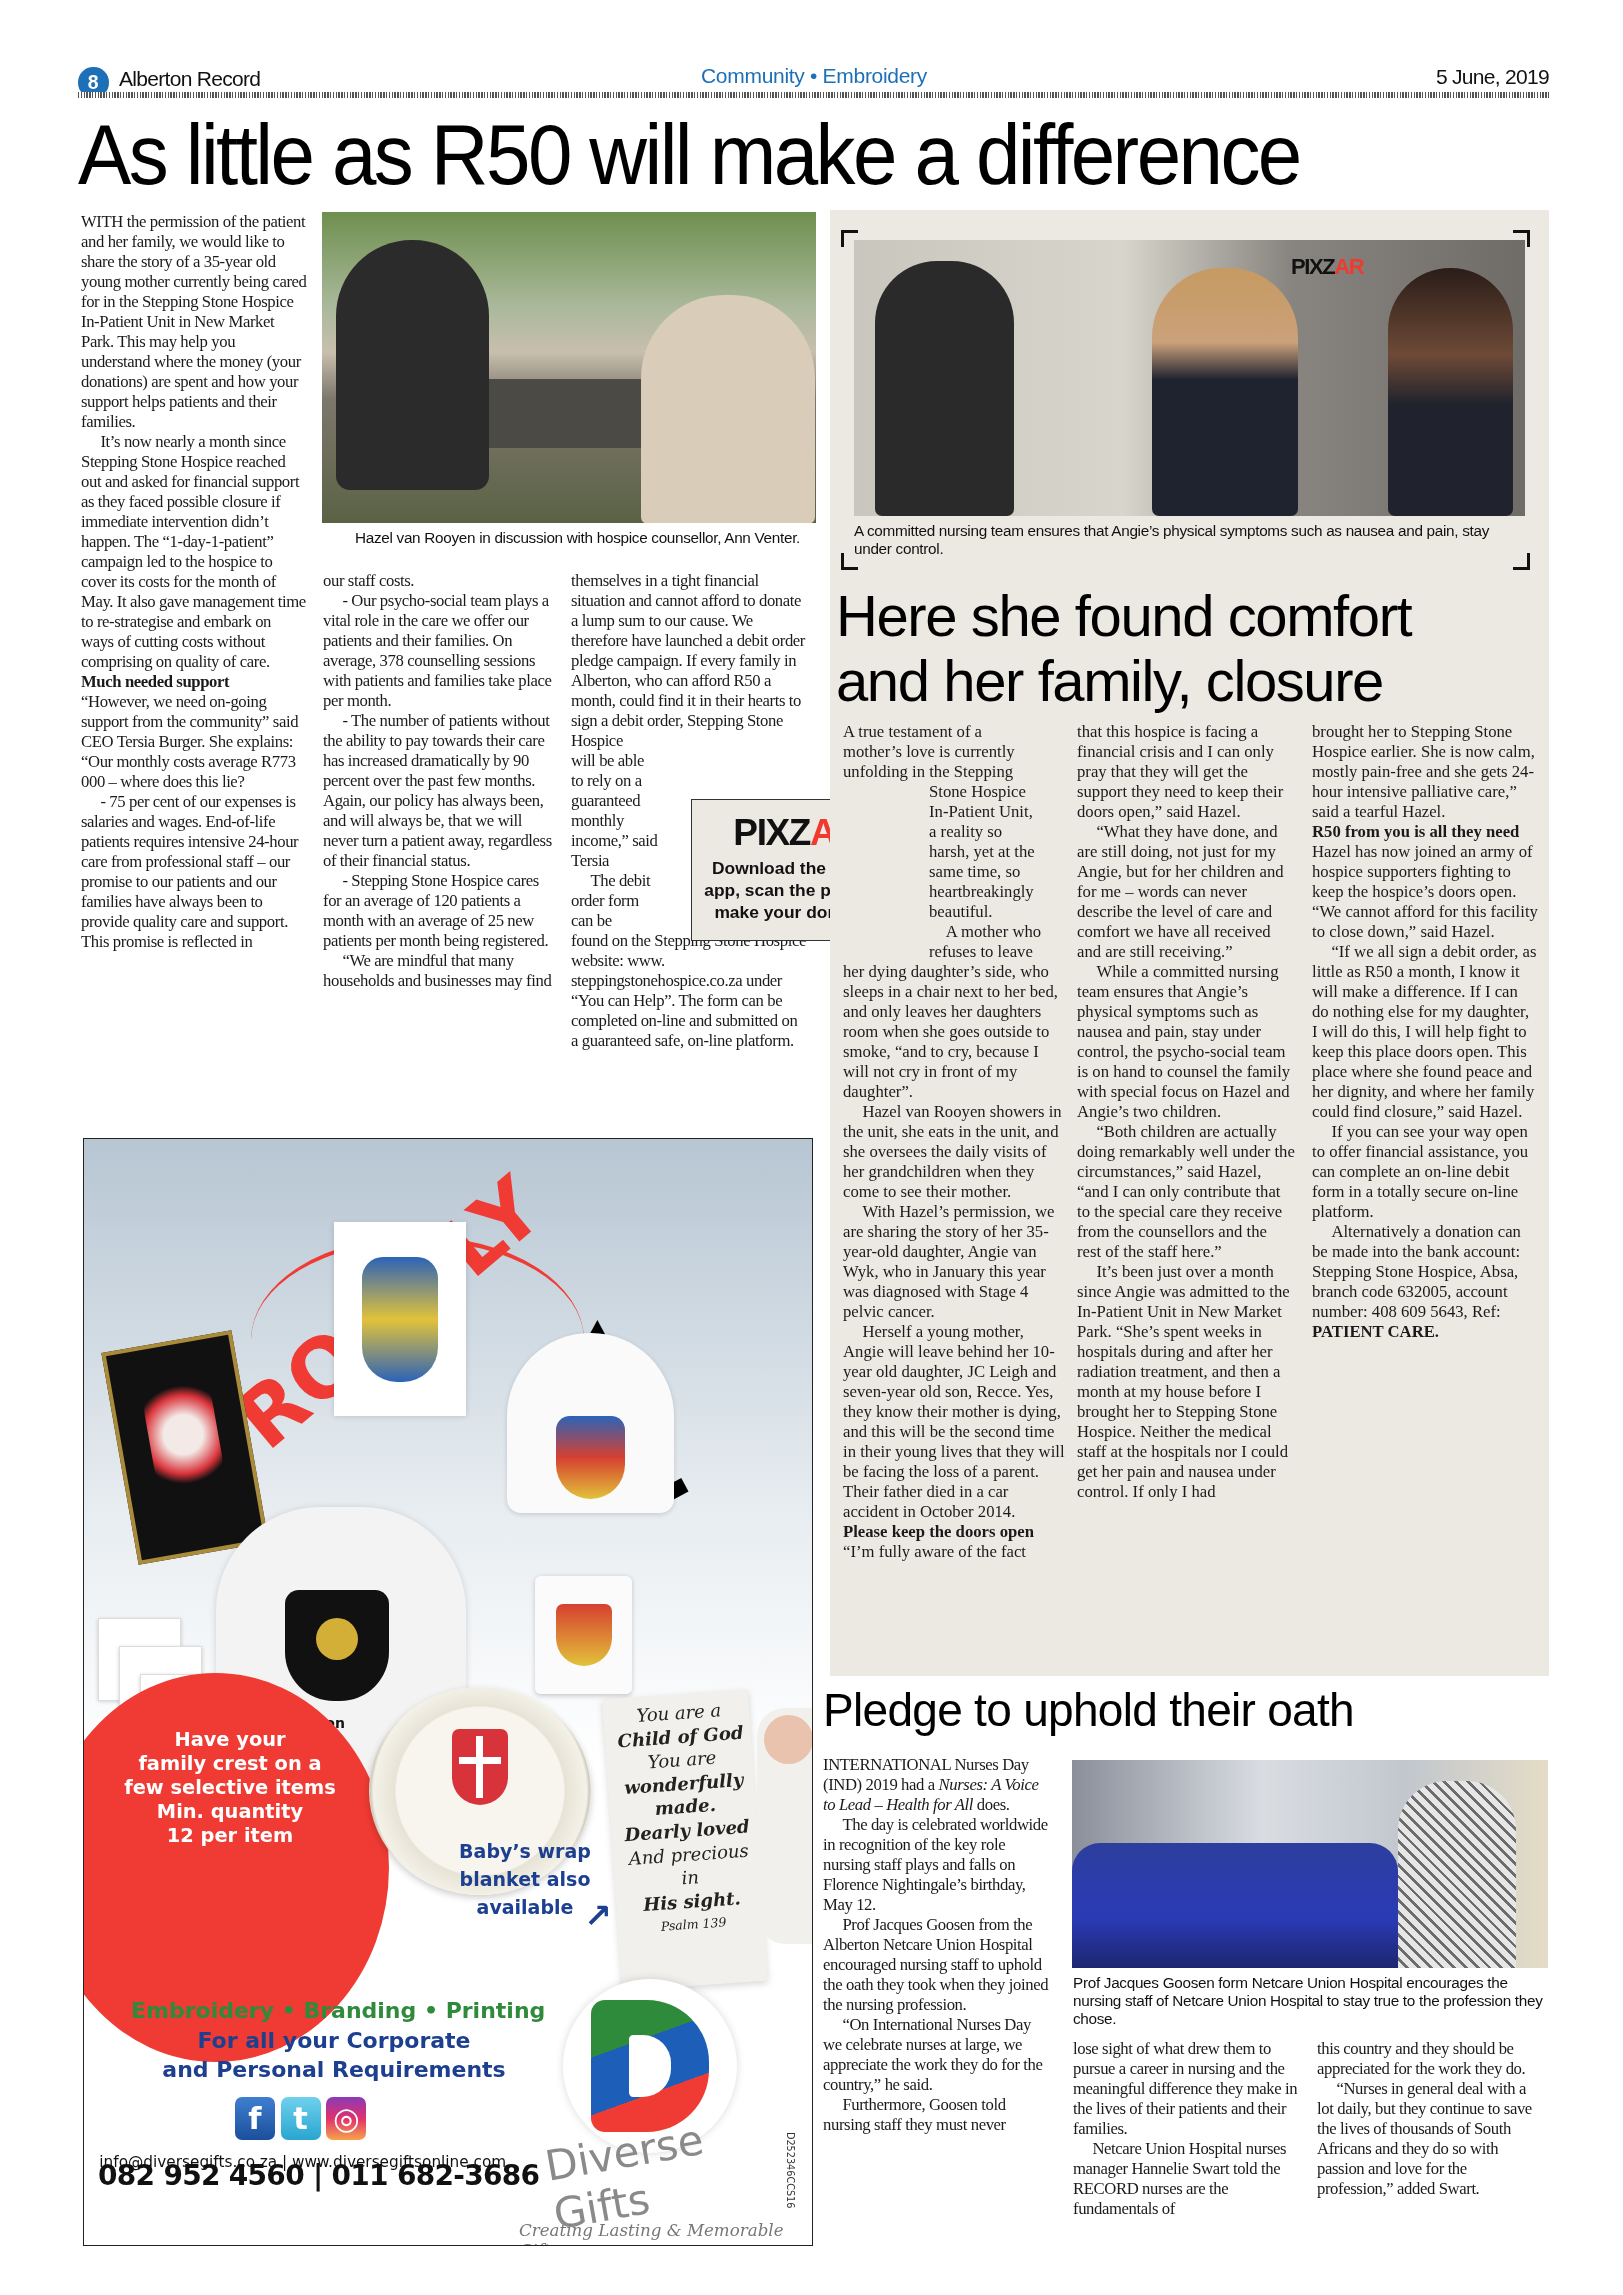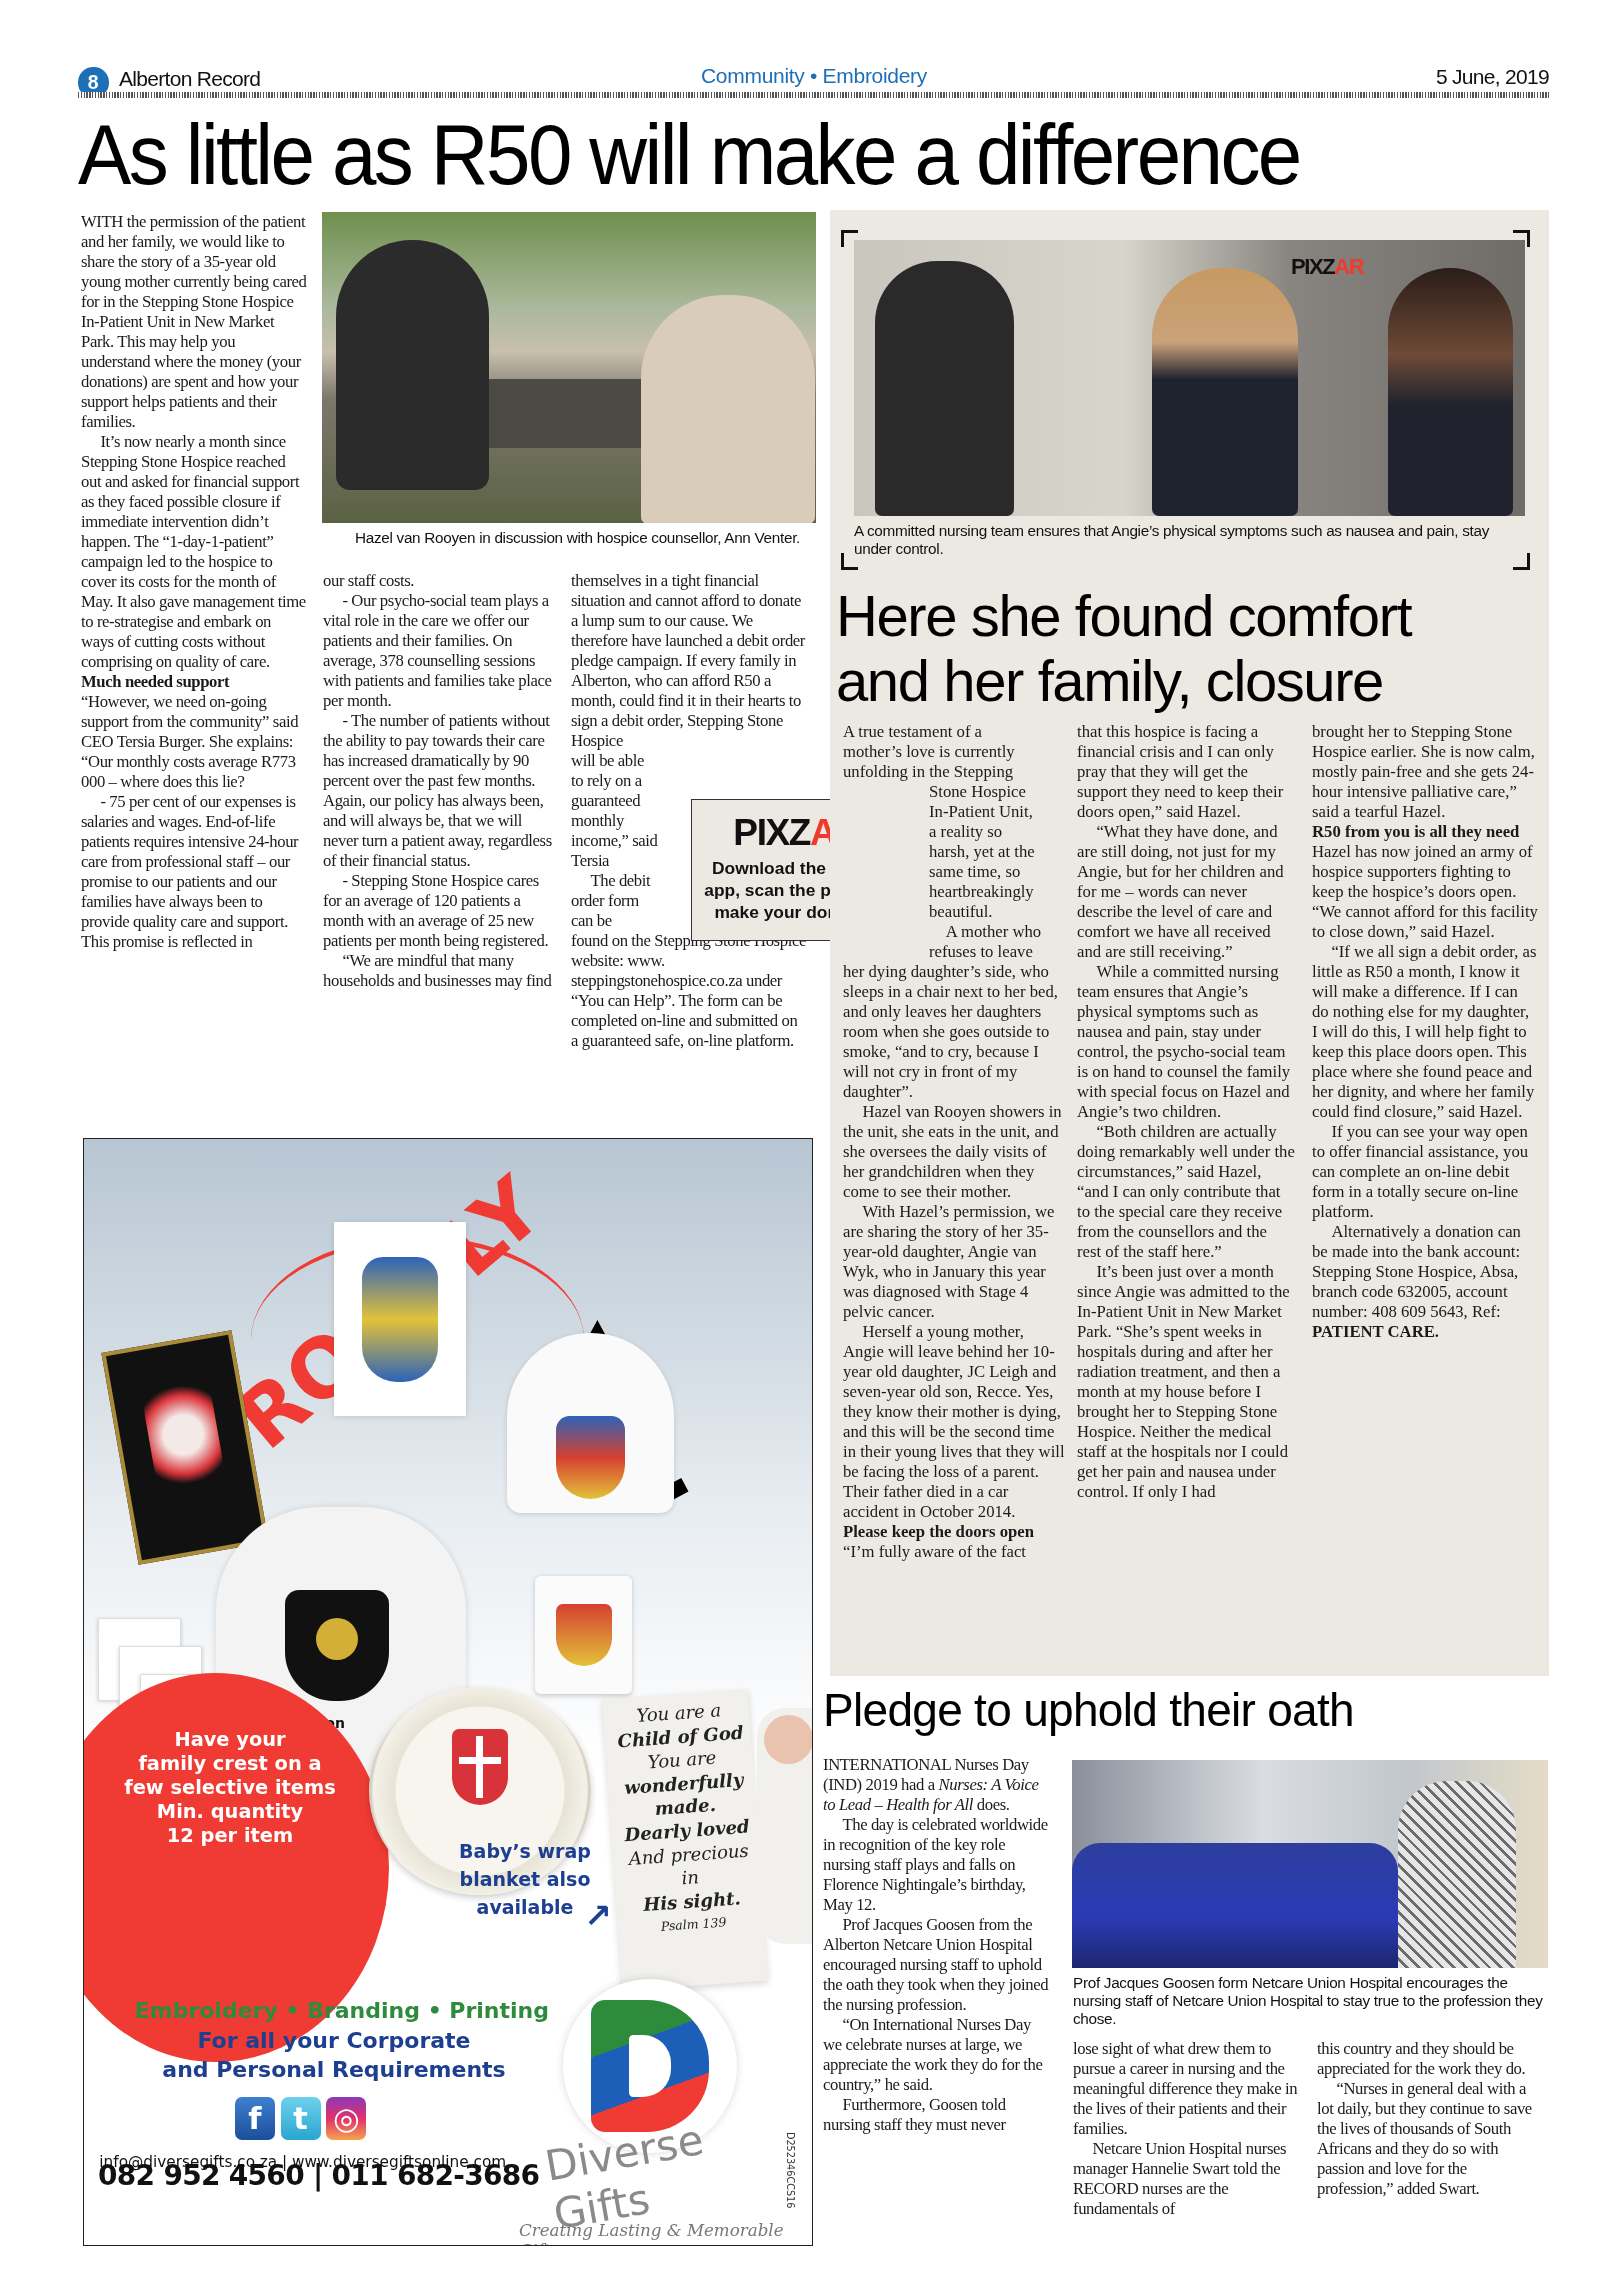--- a/index.html
+++ b/index.html
@@ -261,21 +261,21 @@
   <div class="abs" style="left:673px; top:569px; width:56px; height:236px; background:#f1f0ec; border-radius:28px 0 0 28px;">
     <div class="abs" style="left:7px; top:7px; width:49px; height:49px; border-radius:50%; background:#e9c3ad;"></div>
   </div>
   <div class="abs ad-blue" style="left:368px; top:698px; width:146px; text-align:center; font-size:19px; line-height:28px;">
     <div>Baby’s wrap</div>
     <div>blanket also</div>
     <div>available</div>
   </div>
   <div class="abs" style="left:500px; top:757px; font:bold 33px 'DejaVu Sans', sans-serif; color:#1d3f8f;">↗</div>
 
-  <div class="abs ad-green" style="left:35px; top:859px; width:430px; text-align:right;">Embroidery • Branding • Printing</div>
+  <div class="abs ad-green" style="left:47px; top:859px; width:430px; text-align:left;">Embroidery • Branding • Printing</div>
   <div class="abs ad-blue" style="left:35px; top:887px; width:430px; text-align:center; line-height:29px;">
     <div>For all your Corporate</div>
     <div>and Personal Requirements</div>
   </div>
 
   <div class="abs" style="left:479px; top:840px; width:174px; height:174px; border-radius:50%; background:#fff; box-shadow:0 0 8.3px rgba(0,0,0,0.15);">
     <div class="abs" style="left:28px; top:21px; width:118px; height:132px; border-radius:14px 62px 62px 14px; background: linear-gradient(160deg,#2e8b3c 0%,#2e8b3c 33%,#1d5fb8 33%,#1d5fb8 66%,#ef3b33 66%);"></div>
     <div class="abs" style="left:66px; top:56px; width:42px; height:62px; border-radius:4.2px 28px 28px 4.2px; background:#fff;"></div>
   </div>
   <div class="abs dg-name" style="left:464px; top:980px; transform:rotate(-10deg);">Diverse Gifts</div>

